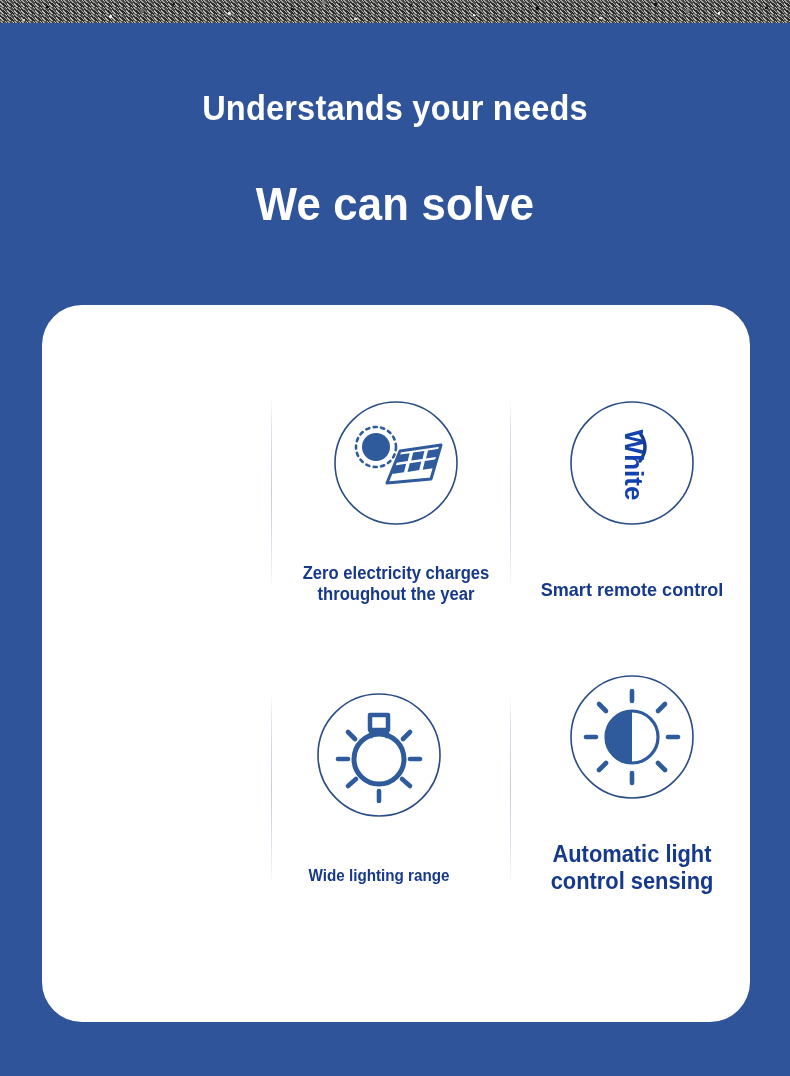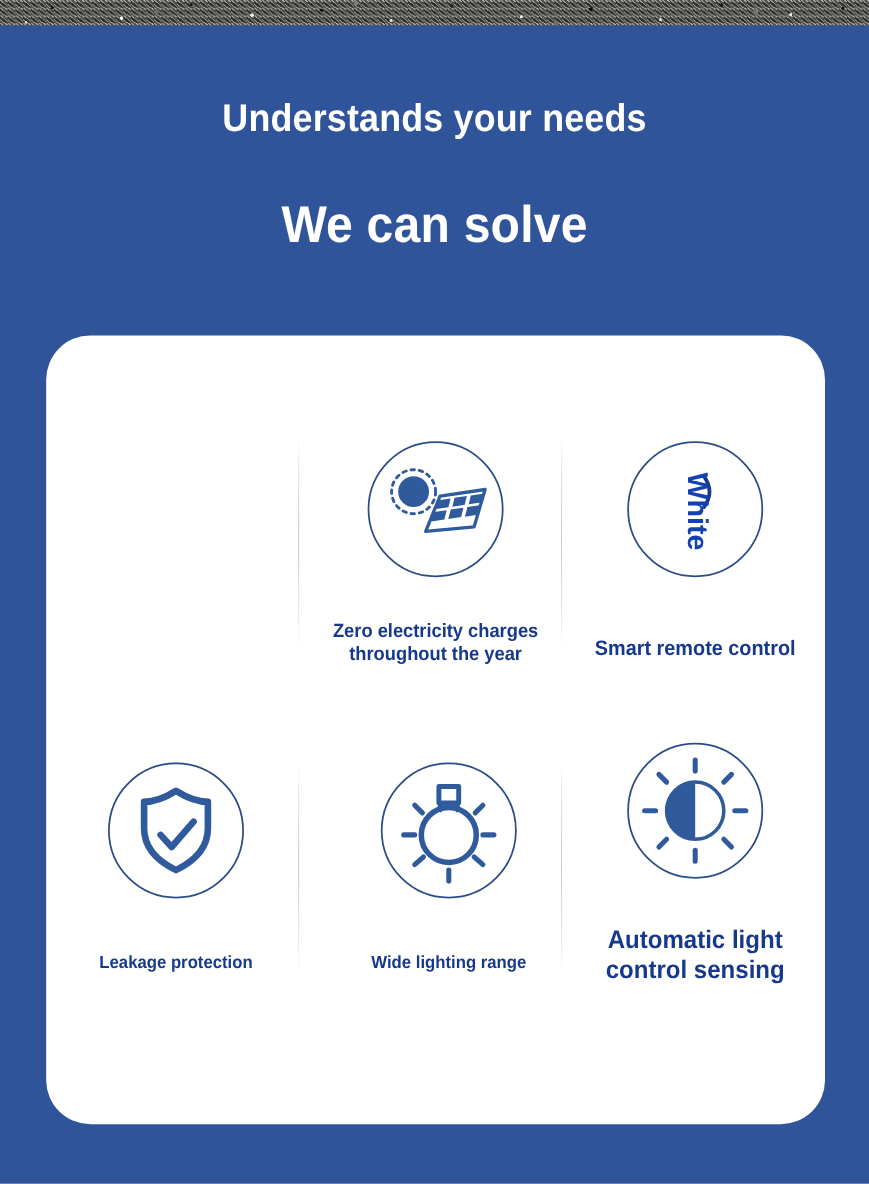--- a/index.html
+++ b/index.html
@@ -133,32 +133,22 @@
         <div class="iconwrap" style="top:4px;">
           <svg viewBox="0 0 128 128" fill="none" stroke="#2f5b9c">
             <circle cx="64" cy="64" r="61" stroke="#2a4d86" stroke-width="1.6"></circle>
             <path d="M72 34 q10 14 0 28" stroke="#17398c" stroke-width="3.4" stroke-linecap="round"></path>
             <text x="57" y="66" transform="rotate(90 57 66)" text-anchor="middle" font-family="Liberation Sans, sans-serif" font-size="26" font-weight="bold" fill="#1341b0" stroke="none">White</text>
           </svg>
         </div>
         <div class="label lbl-m" style="top:184px;font-size:19px;">Smart remote control</div>
       </div>
 
-      <div class="cell" style="left:0px;top:386px;height:240px;">
-        <div class="iconwrap" style="top:0px;">
-          <svg viewBox="0 0 128 128" fill="none" stroke="#2f5b9c">
-            <circle cx="64" cy="64" r="61" stroke="#2a4d86" stroke-width="1.6"></circle>
-            <path d="M64 28 q-16 10 -29 10 v24 q0 24 29 38 q29 -14 29 -38 V38 q-13 0 -29 -10 z" stroke="#2f5b9c" stroke-width="6" stroke-linejoin="round"></path>
-            <path d="M50 68 l10 11 l20 -23" stroke="#2f5b9c" stroke-width="6" stroke-linecap="round" stroke-linejoin="round"></path>
-          </svg>
-        </div>
-        <div class="label lbl-s" style="top:176px;">Leakage protection</div>
-      </div>
 
-      <div class="cell" style="left:248px;top:386px;height:240px;">
+      <div class="cell" style="left:219px;top:386px;height:240px;">
         <div class="iconwrap" style="top:0px;">
           <svg viewBox="0 0 128 128" fill="none" stroke="#2f5b9c">
             <circle cx="64" cy="64" r="61" stroke="#2a4d86" stroke-width="1.6"></circle>
             <rect x="55" y="24" width="18" height="15" stroke="#2f5b9c" stroke-width="4.5" stroke-linejoin="round"></rect>
             <path d="M57 39 L55 47 M71 39 L73 47" stroke="#2f5b9c" stroke-width="4.5"></path>
             <circle cx="64" cy="68" r="25" stroke="#2f5b9c" stroke-width="5"></circle>
             <g stroke="#2f5b9c" stroke-width="4.6" stroke-linecap="round">
               <path d="M23 68 H33"></path>
               <path d="M95 68 H105"></path>
               <path d="M64 100 V110"></path>

